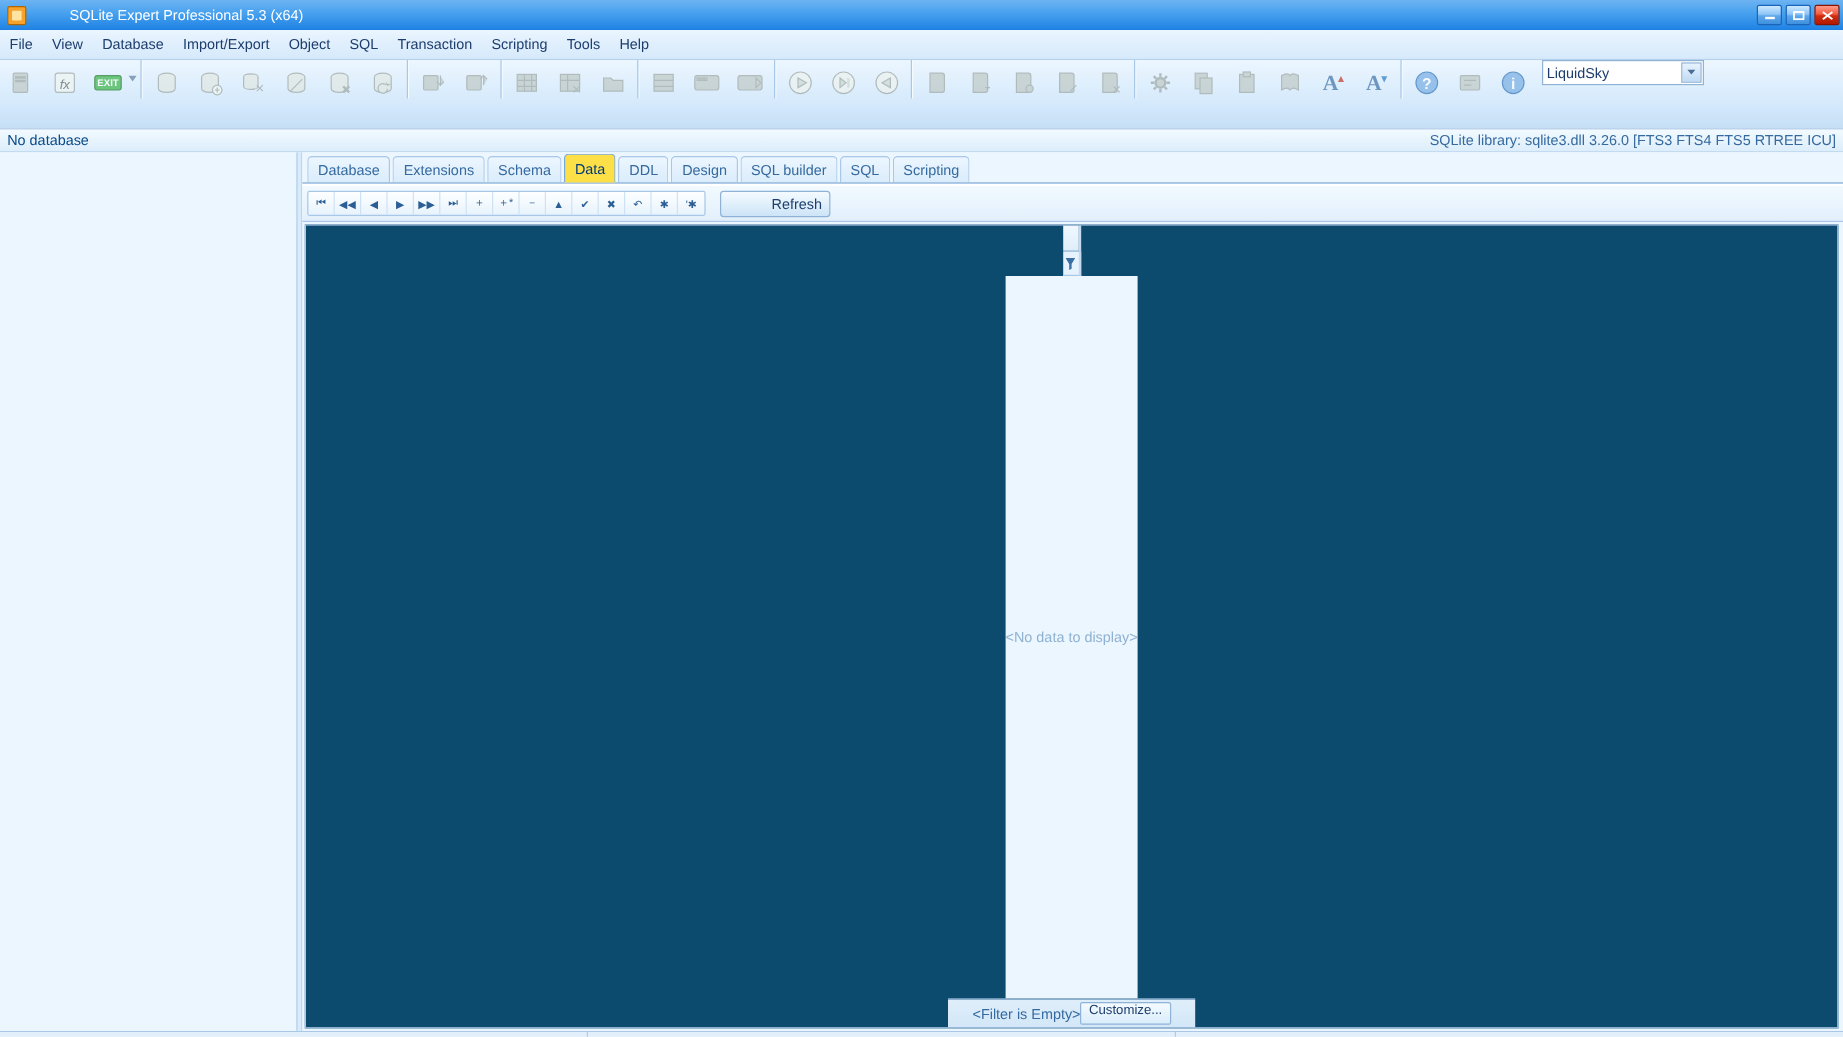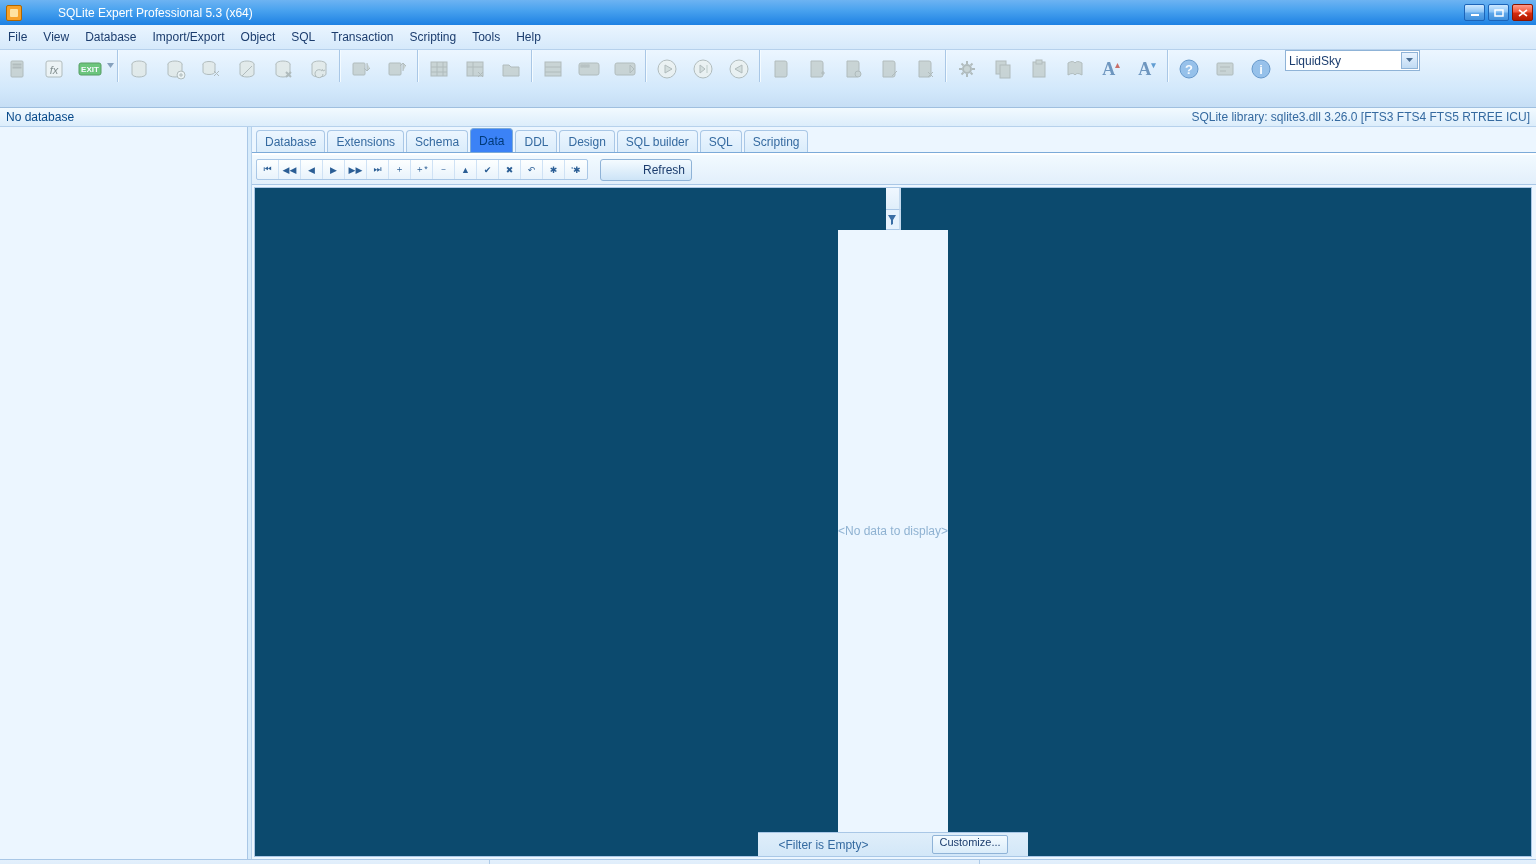--- a/index.html
+++ b/index.html
@@ -67,21 +67,21 @@
   background:#ecf6ff;
 }
 .tab {
   height:22px; padding:0 8px; font-size:12px; color:#356aa0;
   border:1px solid #a9c7e6; border-bottom:none;
   background: linear-gradient(to bottom,#ecf6ff,#daecfb);
   border-top-left-radius:4px; border-top-right-radius:4px; margin-right:2px;
   display:flex;align-items:center;
 }
 .tab.active {
-  background:#3b82f6; height:24px; color:#003a7a; border-color:#7baad8; position:relative; z-index:2;
+  background:#fde047; height:24px; color:#003a7a; border-color:#7baad8; position:relative; z-index:2;
 }
 .tab-underline { height:3px; background:#fff; border-top:1px solid #7baad8; border-bottom:1px solid #fff; margin-top:-1px; position:relative; z-index:1;}
 .subbar-wrap{ background:#f4faff; border-top:1px solid #a9c7e6;}
 
 
 .navbar {
   height:30px; background:linear-gradient(to bottom,#f2faff,#e2effb);
   border-bottom:1px solid #a9c7e6; display:flex; align-items:center; padding:0 4px;
 }
 .nav-group { display:flex; border:1px solid #a9c7e6; border-radius:2px; background:linear-gradient(to bottom,#fdffff,#e8f3fc); }
@@ -97,21 +97,21 @@
 .grid-area { flex:1; background:#0c4a6e; border:none; position:relative; margin:2px 4px 2px 2px; border:1px solid #a9c7e6; display:flex; flex-direction:column;align-items:center;}
 .grid-header { height:22px; display:flex; }
 .gh-cell { border-right:1px solid #c5daee; border-bottom:1px solid #a9c7e6; background:linear-gradient(to bottom,#f0f8ff,#dfeefa);}
 .gh-indicator { width:14px; }
 .gh-rest { flex:1; }
 .grid-filterrow { height:20px; display:flex; }
 .gf-cell { border-right:1px solid #c5daee; border-bottom:1px solid #a9c7e6; background:#e6f2fd;}
 .gf-indicator { width:14px; display:flex;align-items:center;justify-content:center;}
 .gf-indicator svg { pointer-events:none; }
 .grid-body { flex:1; background:#ecf6ff; display:flex; align-items:center; justify-content:center; color:#8fb2d2; font-size:12px;}
-.grid-footer { height:24px; background:linear-gradient(to bottom,#dfeefa,#d3e7f8); border-top:1px solid #a9c7e6; display:flex; align-items:center; font-size:12px; color:#356aa0; padding:0 20px;gap:32px;}
+.grid-footer { height:24px; background:linear-gradient(to bottom,#dfeefa,#d3e7f8); border-top:1px solid #a9c7e6; display:flex; align-items:center; font-size:12px; color:#356aa0; padding:0 20px;}
 .grid-footer .spacer{flex:1;}
 .customize-btn { height:19px; padding:0 6px; border:1px solid #8fb3d7; background:linear-gradient(to bottom,#f4fbff,#daecfa); border-radius:2px; font-size:11px; color:#1c3d6e;}
 
 
 .statusbar { height:36px; background:linear-gradient(to bottom,#e3f0fc,#c7ddf3); border-top:1px solid #a9c7e6; display:flex; align-items:center; font-size:12px; color:#2a4a73;}
 .status-cell { padding:0 8px; height:100%; display:flex; align-items:center; border-right:1px solid #aecbe7;}
 .status-cell.first{ width:490px;}
 .status-cell.second{ width:490px;}
 .status-cell.last{ flex:1; border:none; justify-content:flex-end; padding-right:4px;}
 .grip { width:16px; height:16px; background:

